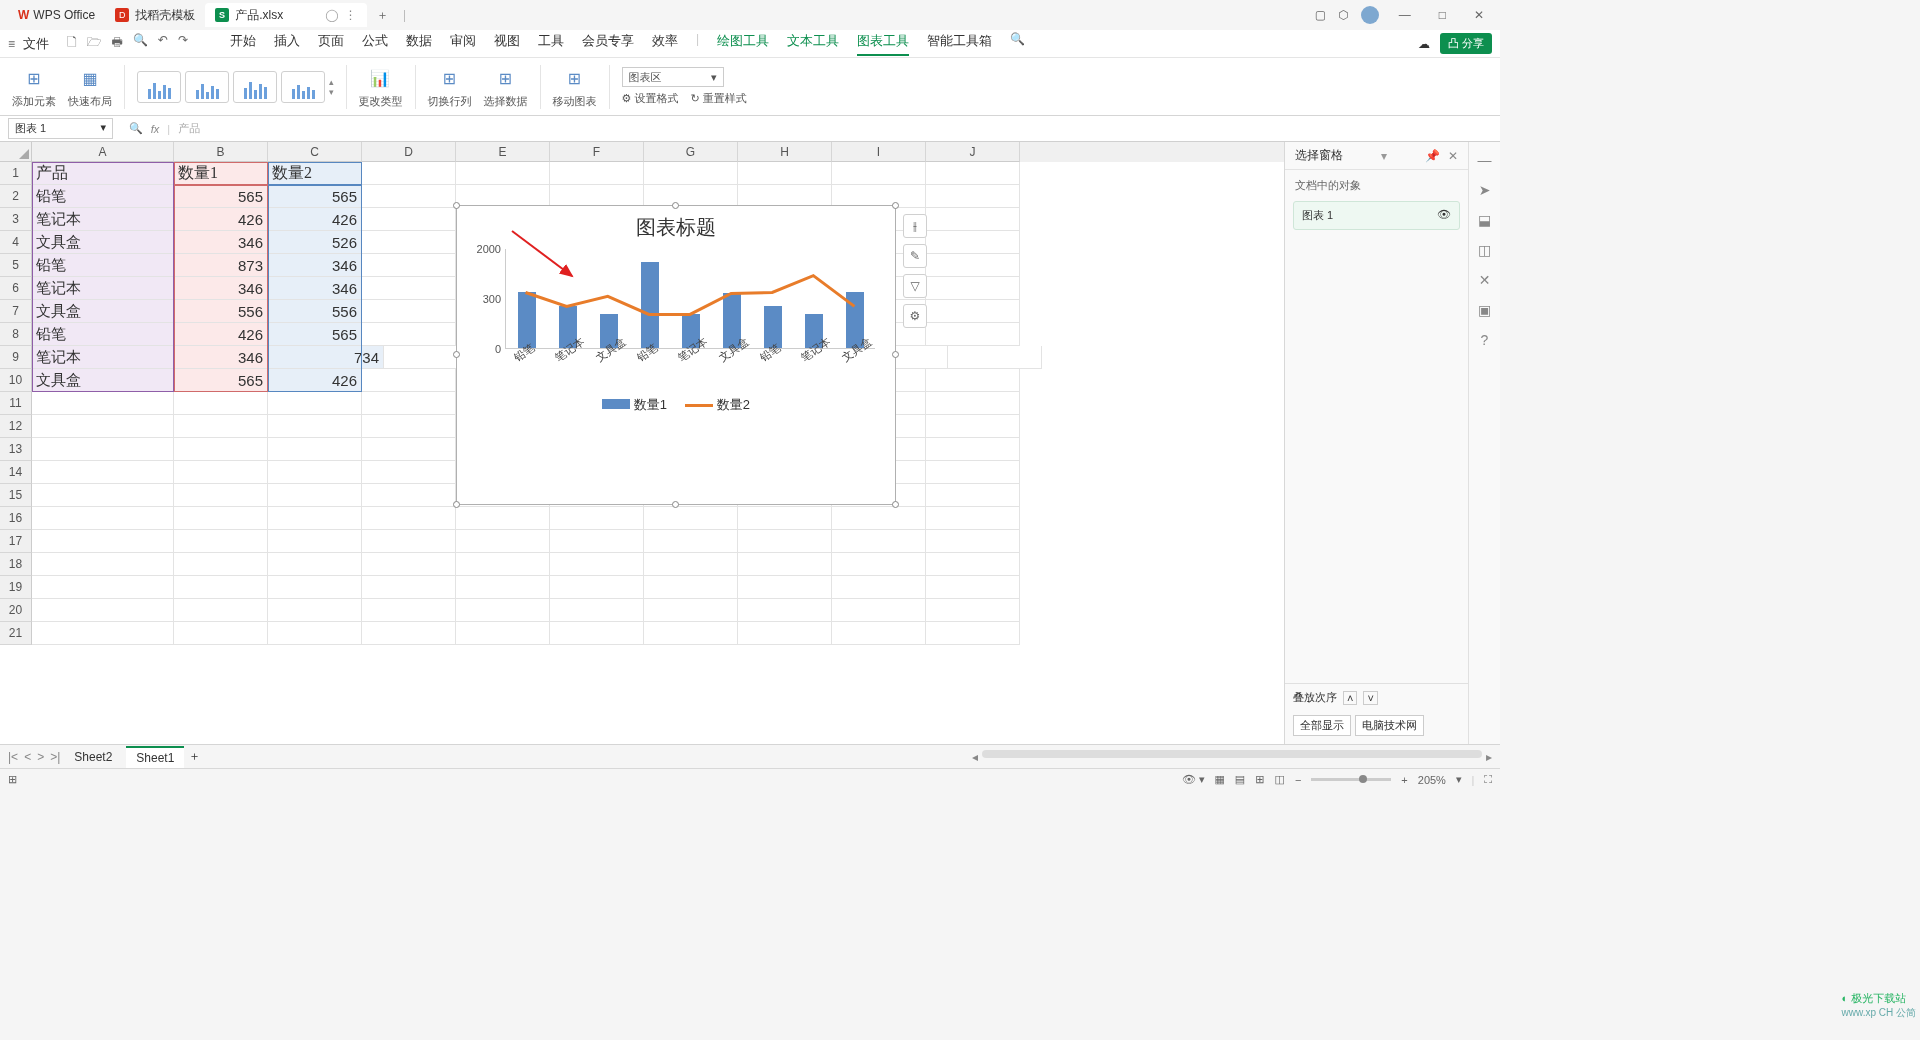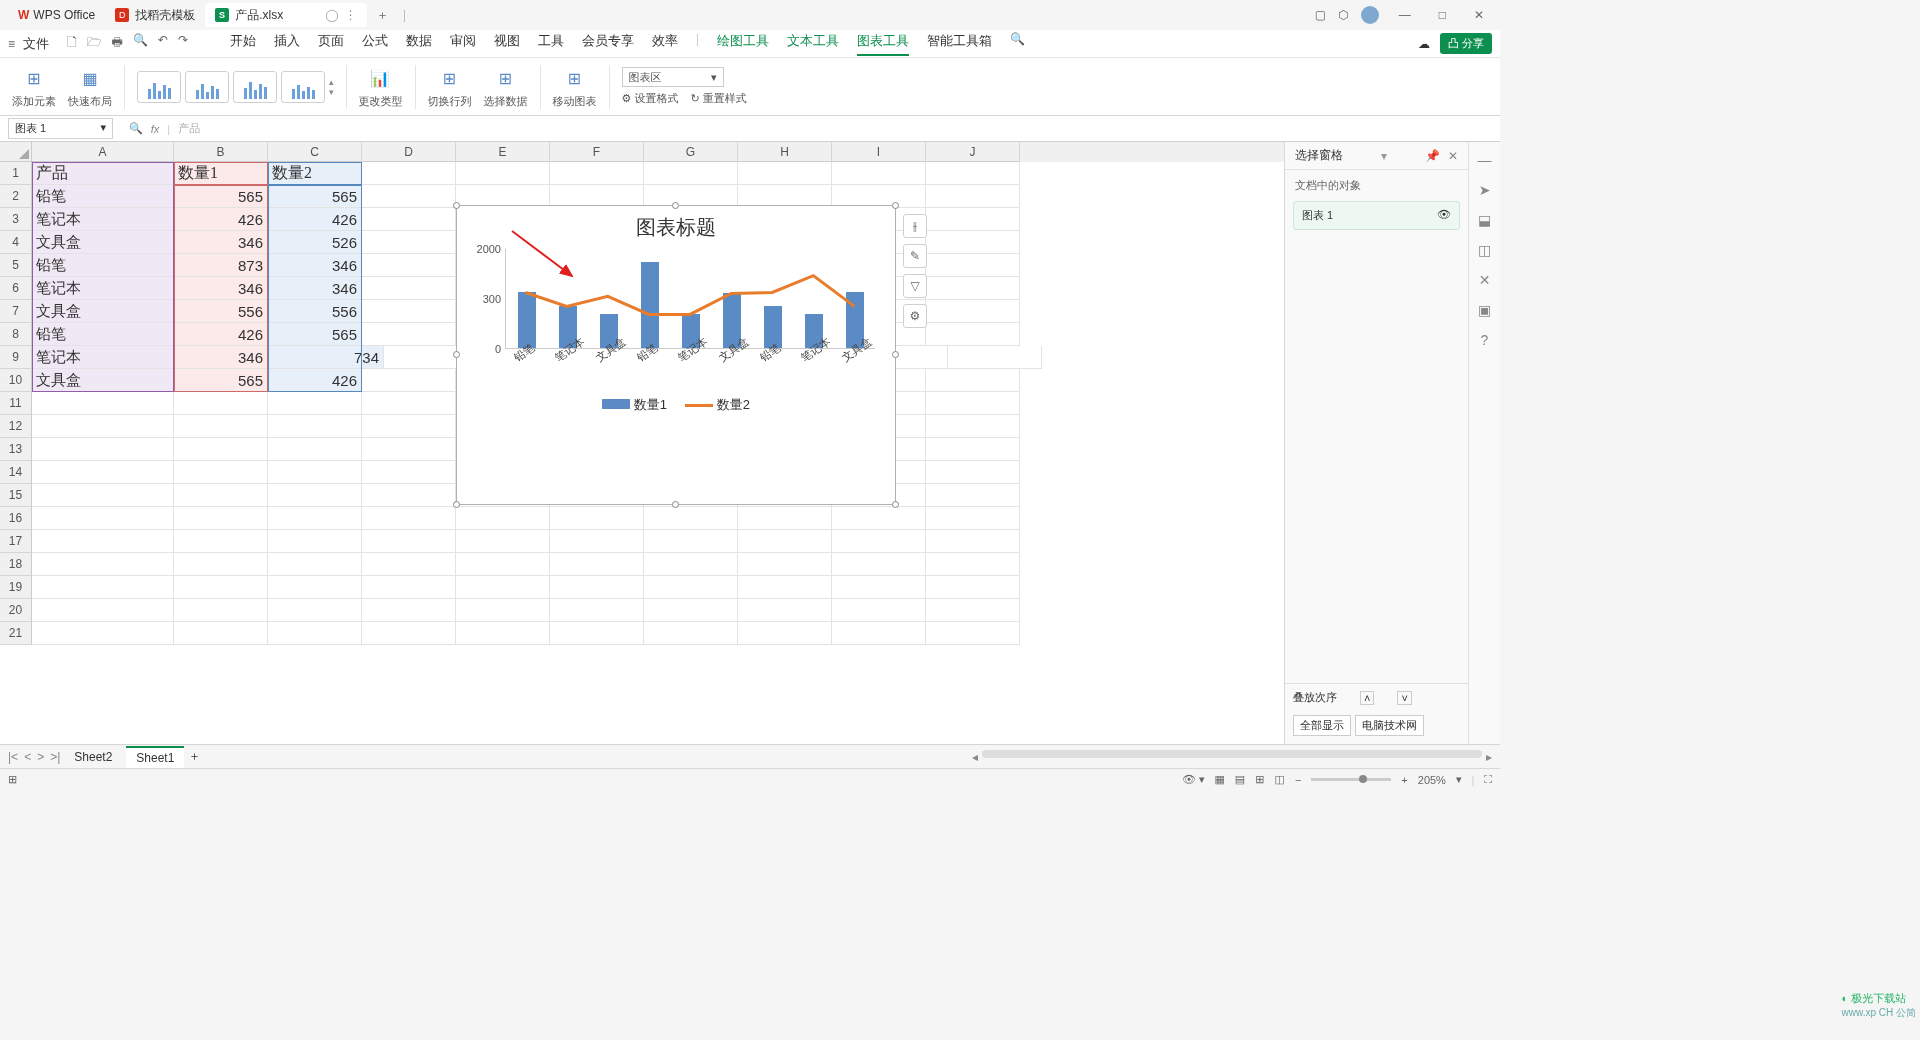--- a/index.html
+++ b/index.html
@@ -87,21 +87,21 @@
 .watermark { position: absolute; left: 560px; top: 490px; font-family: "Microsoft YaHei"; }
 .wm-title { font-size: 42px; font-weight: bold; font-style: italic; color: #e83a1e; letter-spacing: 2px; }
 .wm-url { font-size: 20px; color: #e83a1e; font-style: italic; }
 .wm-tag { position: absolute; left: 250px; top: -15px; width: 170px; height: 100px; background: #2b8cec; border-radius: 12px; display: flex; align-items: center; justify-content: center; color: #fff; font-size: 48px; font-weight: bold; font-style: italic; }
 
 
 .right-panel { width: 184px; background: #f9f9f9; border-left: 1px solid #d8d8d8; display: flex; flex-direction: column; }
 .rp-header { height: 28px; display: flex; align-items: center; padding: 0 10px; font-size: 12px; border-bottom: 1px solid #e3e3e3; justify-content: space-between; }
 .rp-sub { padding: 8px 10px; font-size: 11px; color: #666; }
 .rp-item { margin: 0 8px; padding: 6px 8px; border: 1px solid #cfe6d8; background: #eef8f2; border-radius: 3px; display: flex; justify-content: space-between; font-size: 11px; }
-.rp-footer { margin-top: auto; padding: 6px 8px; border-top: 1px solid #e0e0e0; display: flex; align-items: center; gap: 23px; font-size: 11px; }
+.rp-footer { margin-top: auto; padding: 6px 8px; border-top: 1px solid #e0e0e0; display: flex; align-items: center; gap: 6px; font-size: 11px; }
 .rp-btn { border: 1px solid #ccc; padding: 2px 6px; background: #fff; font-size: 11px; }
 
 .side-strip { width: 32px; background: #f9f9f9; border-left: 1px solid #e0e0e0; display: flex; flex-direction: column; align-items: center; gap: 14px; padding-top: 10px; color: #888; font-size: 14px; }
 
 
 .sheettabs { height: 24px; background: #f5f5f5; display: flex; align-items: center; padding: 0 8px; border-top: 1px solid #d5d5d5; font-size: 12px; gap: 4px; }
 .nav-arrows { color: #888; display: flex; gap: 6px; }
 .sheet-tab { padding: 3px 10px; }
 .sheet-tab.active { background: #fff; border-top: 2px solid #0d8f4f; }
 

